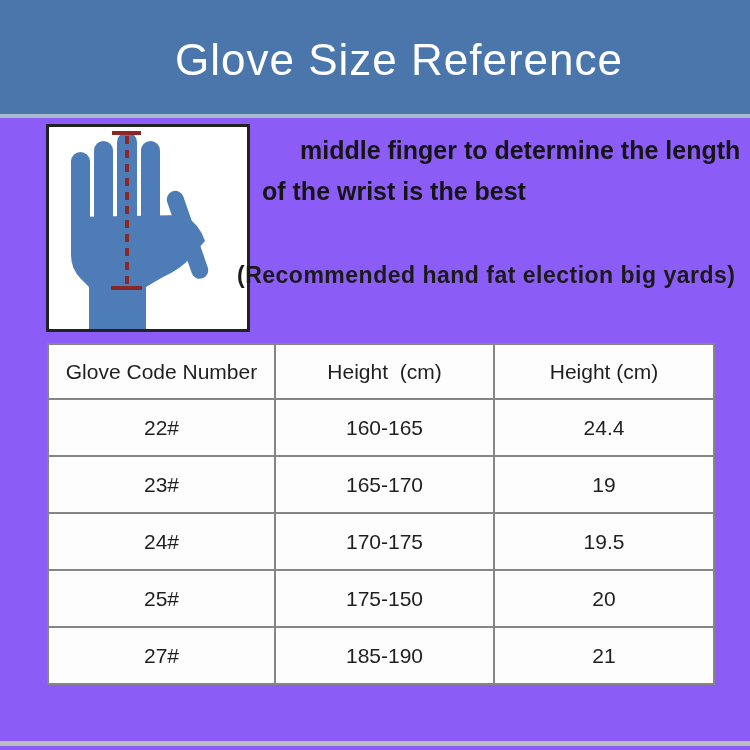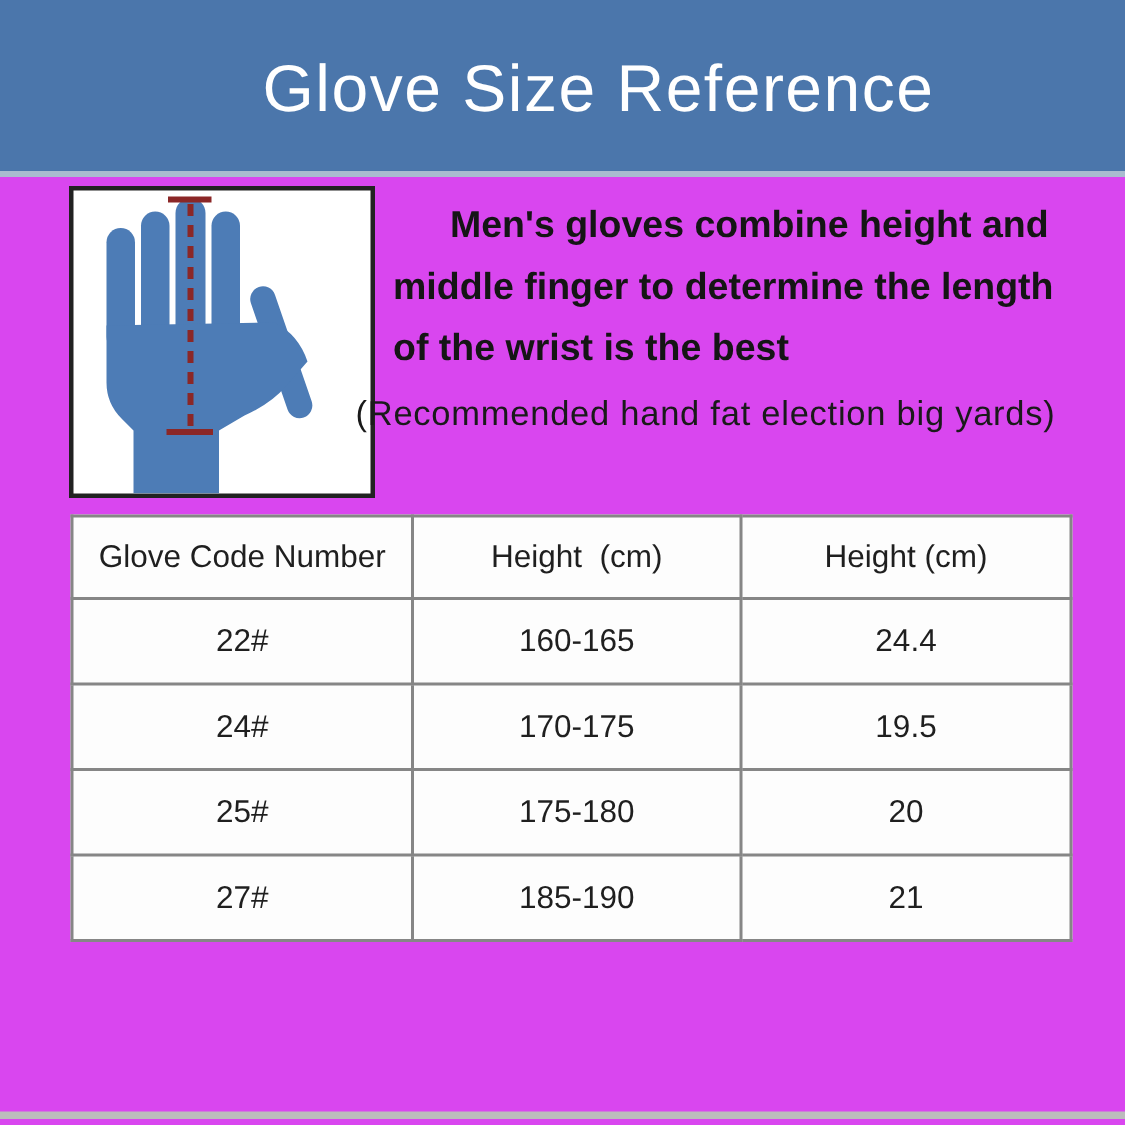--- a/index.html
+++ b/index.html
@@ -4,21 +4,21 @@
 <style>
   html, body { margin: 0; padding: 0; }
   body {
     width: 750px; height: 750px;
     font-family: "Liberation Sans", sans-serif;
     background: #ffffff;
   }
   .page {
     position: relative;
     width: 750px; height: 750px;
-    background: #d946ef;
+    background: #8b5cf6;
     overflow: hidden;
   }
 
   
   .banner {
     position: absolute;
     left: 0; top: 0; width: 750px; height: 114px;
     background: #4b76ab;
     border-bottom: 4px solid #a9bccf;
     display: flex; align-items: center; justify-content: center;
@@ -51,21 +51,21 @@
     font-weight: 700;
     color: #151515;
     line-height: 41px;
     white-space: nowrap;
   }
   .desc-line:first-child { padding-left: 38px; }
   .note {
     position: absolute;
     left: 237px; top: 262px;
     font-size: 23px;
-    font-weight: 400;
+    font-weight: 700;
     color: #1a1a1a;
     white-space: pre;
     letter-spacing: 0.5px;
   }
 
   
   .size-table {
     position: absolute;
     left: 47px; top: 343px;
     width: 666px;
@@ -129,21 +129,20 @@
       </g>
       <g stroke="#8b2727" stroke-width="4">
         <line x1="63" y1="6" x2="92" y2="6"></line>
         <line x1="78" y1="9" x2="78" y2="158" stroke-dasharray="8 6"></line>
         <line x1="62" y1="161" x2="93" y2="161"></line>
       </g>
     </svg>
   </div>
 
   <div class="desc">
-    <div class="desc-line">Men's gloves combine height and</div>
     <div class="desc-line">middle finger to determine the length</div>
     <div class="desc-line">of the wrist is the best</div>
   </div>
   <div class="note">(Recommended hand fat election big yards)</div>
 
   <table class="size-table">
     <colgroup>
       <col style="width:227px">
       <col style="width:219px">
       <col style="width:220px">
@@ -155,27 +154,32 @@
         <th>Height (cm)</th>
       </tr>
     </thead>
     <tbody>
       <tr>
         <td>22#</td>
         <td>160-165</td>
         <td>24.4</td>
       </tr>
       <tr>
+        <td>23#</td>
+        <td>165-170</td>
+        <td>19</td>
+      </tr>
+      <tr>
         <td>24#</td>
         <td>170-175</td>
         <td>19.5</td>
       </tr>
       <tr>
         <td>25#</td>
-        <td>175-180</td>
+        <td>175-150</td>
         <td>20</td>
       </tr>
       <tr>
         <td>27#</td>
         <td>185-190</td>
         <td>21</td>
       </tr>
     </tbody>
   </table>
 

